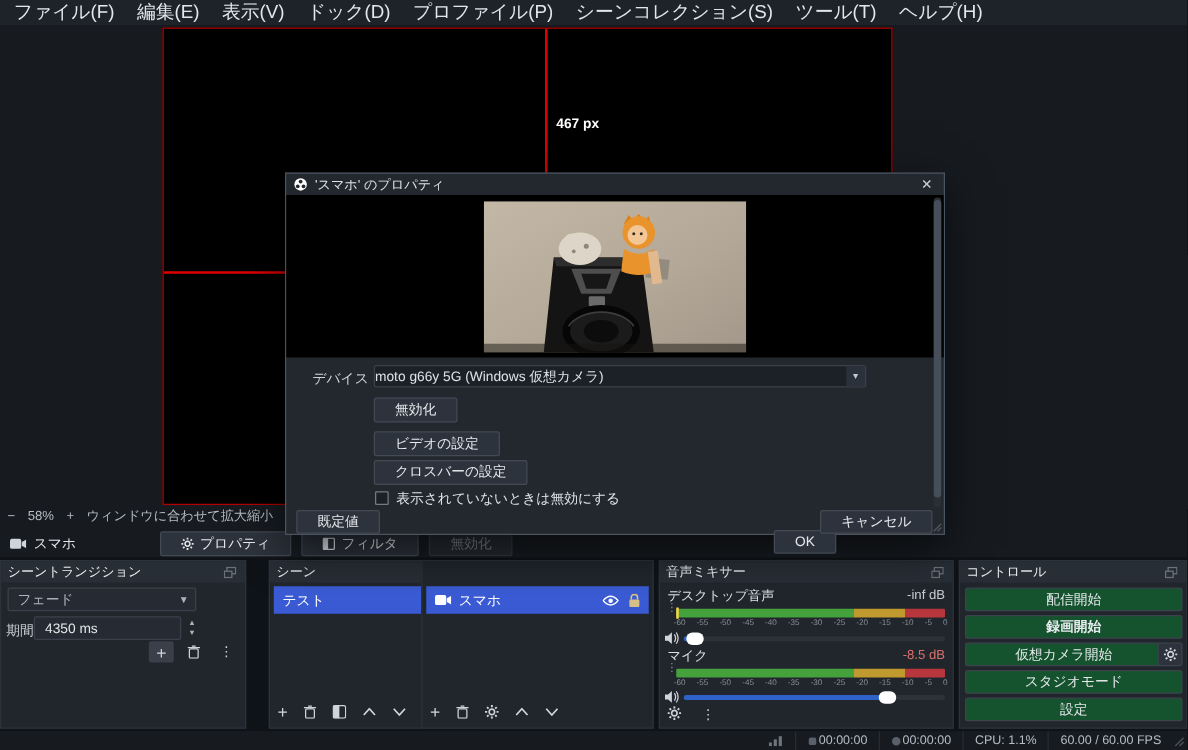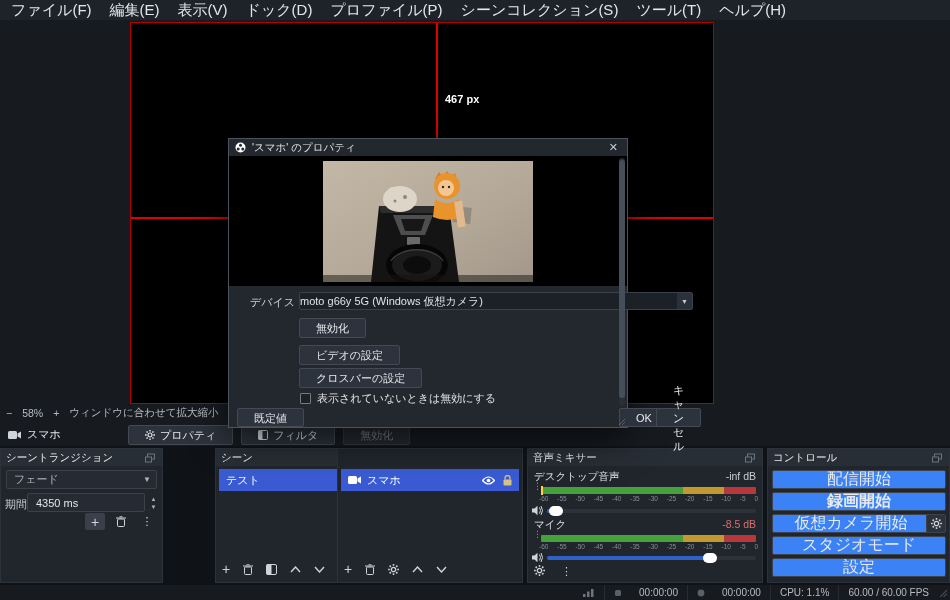--- a/index.html
+++ b/index.html
@@ -26,21 +26,21 @@
   .srcbar { position:absolute; left:0; top:423px; width:100%; height:23px; display:flex; align-items:center; }
   .srcbar .src-name { display:flex; align-items:center; gap:6px; margin-left:8px; color:#e3e6ea; }
   .srcbar .btns { position:absolute; left:128px; display:flex; gap:8px; }
   .btn { background:#2d333c; border:1px solid #434a54; border-radius:2px; color:#e6e9ed; font-size:11px; padding:2px 16px; display:inline-flex; align-items:center; gap:5px; line-height:14px; }
   .btn.disabled { background:#252a31; border-color:#333a42; color:#7a8188; }
 
   
   .dock-bg { position:absolute; left:0; top:446px; width:100%; height:139px; background:#0f1317; }
   .panel { position:absolute; top:448px; height:135px; background:#21262d; border:1px solid #2b323a; }
   .panel-header { height:17px; background:#282e36; display:flex; align-items:center; justify-content:space-between; padding:0 5px; font-size:10.5px; color:#e8eaee; }
-  .p-trans { left:0; width:163px; }
+  .p-trans { left:0; width:197px; }
   .p-scenes { left:167px; width:166px;margin-left:48px; }
   .p-sources { left:337px; width:186px; }
   .p-mixer { left:527px; width:236px; }
   .p-controls { left:767px; width:183px; }
 
   .select { position:absolute; left:5px; top:21px; width:151px; height:19px; background:#262b33; border:1px solid #3a414b; border-radius:2px; color:#aeb4bc; display:flex; align-items:center; padding-left:7px; }
   .select .sel-arrow { position:absolute; right:5px; font-size:8px; color:#aeb4bc; }
   .dur-label { position:absolute; left:4px; top:48px; color:#c6cbd1; }
   .spin { position:absolute; left:26px; top:44px; width:118px; height:19px; background:#262b33; border:1px solid #3a414b; border-radius:2px; color:#e3e6ea; display:flex; align-items:center; padding-left:8px; }
   .spin-arrows { position:absolute; left:146px; top:44px; width:13px; height:19px; display:flex; flex-direction:column; justify-content:center; gap:2px; align-items:center; color:#aeb4bc; font-size:6px; }
@@ -59,31 +59,31 @@
            background:linear-gradient(to right,#44a13c 0%,#44a13c 66%,#c0992f 66%,#c0992f 85%,#b7373c 85%,#b7373c 100%); }
   .meter-marker { position:absolute; width:2px; height:9px; background:#ffd24a; }
   .ticks { position:absolute; left:11px; right:4px; display:flex; justify-content:space-between; font-size:6.5px; color:#868d96; }
   .slider-track { position:absolute; left:19px; right:6px; height:4px; background:#2c313a; border-radius:2px; }
   .slider-fill { position:absolute; left:0; top:0; height:4px; background:#2e62c9; border-radius:2px; }
   .slider-knob { position:absolute; top:-3px; width:14px; height:10px; background:#fff; border-radius:5px; }
   .spk { position:absolute; left:4px; }
   .mix-bottom { position:absolute; left:6px; bottom:4px; display:flex; gap:16px; color:#cfd4da; }
 
   
-  .ctl-btn { position:absolute; left:4px; width:174px; height:19px; background:#3b82f6; border:1px solid #3c434c; border-radius:2px; color:#e6e9ed; font-size:16px; display:flex; align-items:center; justify-content:center; }
+  .ctl-btn { position:absolute; left:4px; width:174px; height:19px; background:#14532d; border:1px solid #3c434c; border-radius:2px; color:#e6e9ed; font-size:11px; display:flex; align-items:center; justify-content:center; }
   .ctl-btn.narrow { width:158px; }
   .ctl-gear { position:absolute; left:158px; width:20px; height:19px; background:#2d333c; border:1px solid #3c434c; border-radius:2px; display:flex; align-items:center; justify-content:center; color:#cfd4da; font-size:11px; }
 
   
   .statusbar { position:absolute; left:0; bottom:0; width:100%; height:15px; background:#171b20; display:flex; align-items:center; justify-content:flex-end; font-size:10px; color:#b6bcc3; }
-  .status-item { display:flex; align-items:center; gap:17px; padding:0 9px; height:15px; border-left:1px solid #262c33; }
+  .status-item { display:flex; align-items:center; gap:1px; padding:0 9px; height:15px; border-left:1px solid #262c33; }
   .grip { width:10px; height:10px; margin-right:2px; opacity:.6; }
 
   
-  .dialog { position:absolute; left:228px; top:138px; width:400px; height:290px; background:#23272e; border:1px solid #4a545f; box-shadow:0 10px 34px rgba(0,0,0,.65); z-index:10; }
+  .dialog { position:absolute; left:228px; top:138px; width:528px; height:290px; background:#23272e; border:1px solid #4a545f; box-shadow:0 10px 34px rgba(0,0,0,.65); z-index:10; }
   .dlg-title { height:17px; display:flex; align-items:center; gap:6px; padding:0 6px; font-size:10.5px; color:#dfe3e8; }
   .dlg-close { margin-left:auto; color:#c9ced4; font-size:11px; padding:0 3px; }
   .dlg-media { position:absolute; left:0; top:17px; width:100%; height:130px; background:#000; display:flex; align-items:center; justify-content:center; }
   .dlg-row-label { position:absolute; left:8px; top:156px; width:58px; text-align:right; color:#cfd4da; }
   .combo { position:absolute; left:70px; top:153px; width:394px; height:18px; background:#1c2127; border:1px solid #3a414b; border-radius:2px; display:flex; align-items:center; color:#dfe3e8; }
   .combo-arrow { position:absolute; right:0; top:0; width:15px; height:16px; background:#2b313a; display:flex; align-items:center; justify-content:center; font-size:7px; color:#c5cad1; }
   .dlg-btn { position:absolute; left:70px; }
   .chk-row { position:absolute; left:71px; top:252px; display:flex; align-items:center; gap:6px; color:#dfe3e8; }
   .chk { width:11px; height:11px; border:1px solid #727b85; border-radius:1px; background:#1c2127; }
   .dlg-bottom-btn { position:absolute; top:269px; height:19px; }
@@ -509,21 +509,21 @@
       </span>
 
     <div class="chk-row">
       <span class="chk"></span>
       <span>表示されていないときは無効にする</span>
     </div>
 
     <span class="btn dlg-bottom-btn" style="left:8px;">
         <span>既定値</span>
       </span>
-    <span class="btn dlg-bottom-btn" style="left:390px;">
+    <span class="btn dlg-bottom-btn" style="left:390px;margin-top:16px;">
         <span>OK</span>
       </span>
     <span class="btn dlg-bottom-btn" style="left:427px;">
         <span>キャンセル</span>
       </span>
 
     <div class="dlg-scroll">
         <div class="dlg-scroll-thumb"></div>
       </div>
     <svg class="resize-grip" width="9" height="9" viewBox="0 0 9 9">

